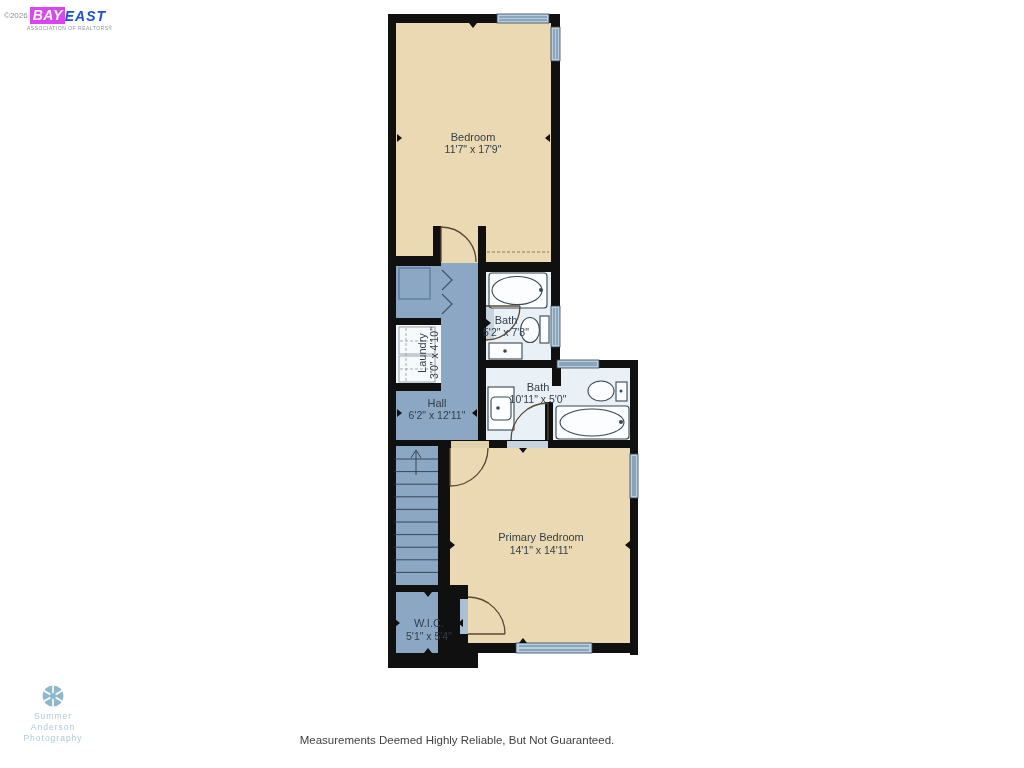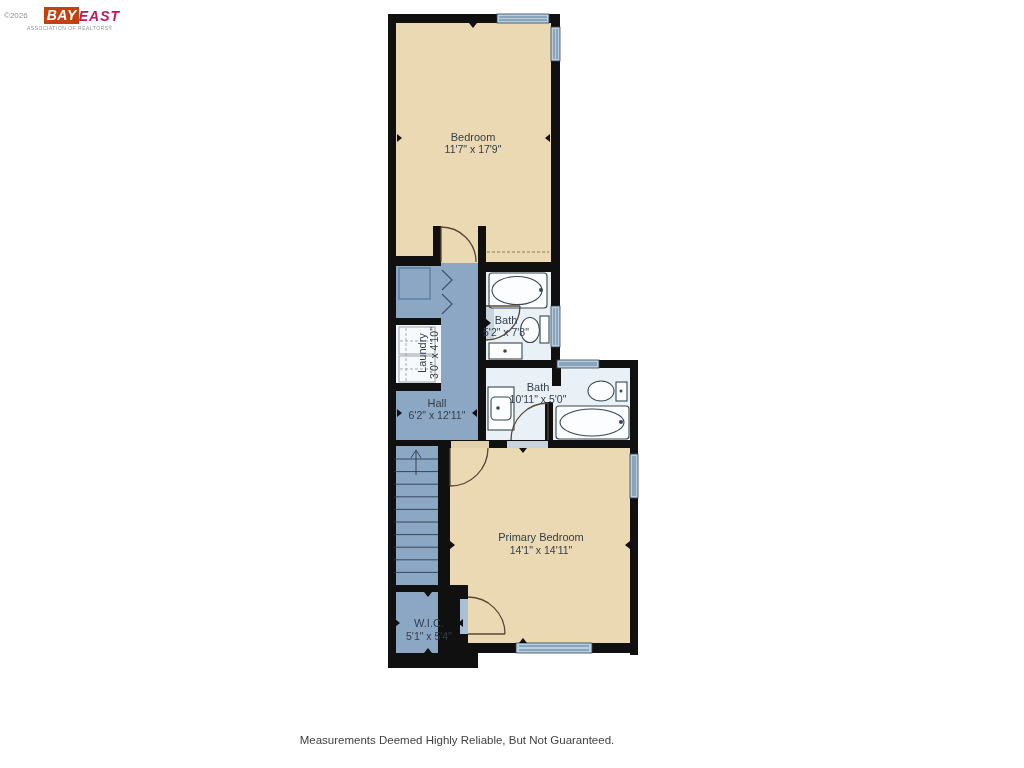--- a/index.html
+++ b/index.html
@@ -25,24 +25,24 @@
   .closq{fill:none;stroke:#5d7da0;stroke-width:1.4;}
   .wd{fill:#f7fafb;stroke:#98a3ac;stroke-width:1;}
   .dash{stroke:#9aa4ad;stroke-width:0.9;stroke-dasharray:3,2;fill:none;}
   .clodash{stroke:#8a7a55;stroke-width:1;stroke-dasharray:3,2;}
   .tick{fill:#101010;}
   .lbl{font:11px "Liberation Sans",sans-serif;fill:#333e4b;text-anchor:middle;}
   .dim{font:10.5px "Liberation Sans",sans-serif;fill:#333e4b;text-anchor:middle;}
   
   .brand{position:absolute;left:4px;top:7px;}
   .brand-row{display:flex;align-items:center;}
-  .copy{color:#8b9196;font-size:8px;margin-right:16px;}
-  .bay{background:#c2410c;color:#fff;font-weight:bold;font-style:italic;
+  .copy{color:#8b9196;font-size:8px;margin-right:2px;}
+  .bay{background:#d946ef;color:#fff;font-weight:bold;font-style:italic;
        font-size:14px;padding:0 2px 1px 3px;letter-spacing:0.5px;}
-  .east{color:#be185d;font-weight:bold;font-style:italic;font-size:14px;letter-spacing:1px;}
+  .east{color:#1d4ed8;font-weight:bold;font-style:italic;font-size:14px;letter-spacing:1px;}
   .brand-sub{color:#8b9196;font-size:5px;letter-spacing:0.5px;margin-left:23px;margin-top:1px;}
   
   .photog{position:absolute;left:16px;top:684px;width:74px;text-align:center;}
   .photog .line{color:#aecad6;font-size:8.5px;line-height:11px;letter-spacing:1px;}
   .photog svg{position:static;display:block;margin:0 auto 3px auto;}
   
   .disclaimer{position:absolute;left:0;top:734px;width:914px;text-align:center;
     font-size:11.5px;color:#3f3f3f;}
 </style>
 </head>
@@ -218,16 +218,33 @@
 
   <div class="brand">
     <div class="brand-row">
       <span class="copy">©2026</span>
       <span class="bay">BAY</span>
       <span class="east">EAST</span>
     </div>
     <div class="brand-sub">ASSOCIATION OF REALTORS®</div>
   </div>
 
+  <div class="photog">
+    <svg width="24" height="24" viewBox="0 0 24 24">
+      <circle cx="12" cy="12" r="10.5" fill="#8fb8cb"></circle>
+      <g stroke="#ffffff" stroke-width="1.6" stroke-linecap="round">
+        <line x1="12" y1="12" x2="12" y2="2"></line>
+        <line x1="12" y1="12" x2="20.7" y2="7"></line>
+        <line x1="12" y1="12" x2="20.7" y2="17"></line>
+        <line x1="12" y1="12" x2="12" y2="22"></line>
+        <line x1="12" y1="12" x2="3.3" y2="17"></line>
+        <line x1="12" y1="12" x2="3.3" y2="7"></line>
+      </g>
+      <circle cx="12" cy="12" r="3" fill="#8fb8cb"></circle>
+    </svg>
+    <div class="line">Summer</div>
+    <div class="line">Anderson</div>
+    <div class="line">Photography</div>
+  </div>
 
   <div class="disclaimer">Measurements Deemed Highly Reliable, But Not Guaranteed.</div>
 
 </div>
 
 </body></html>

